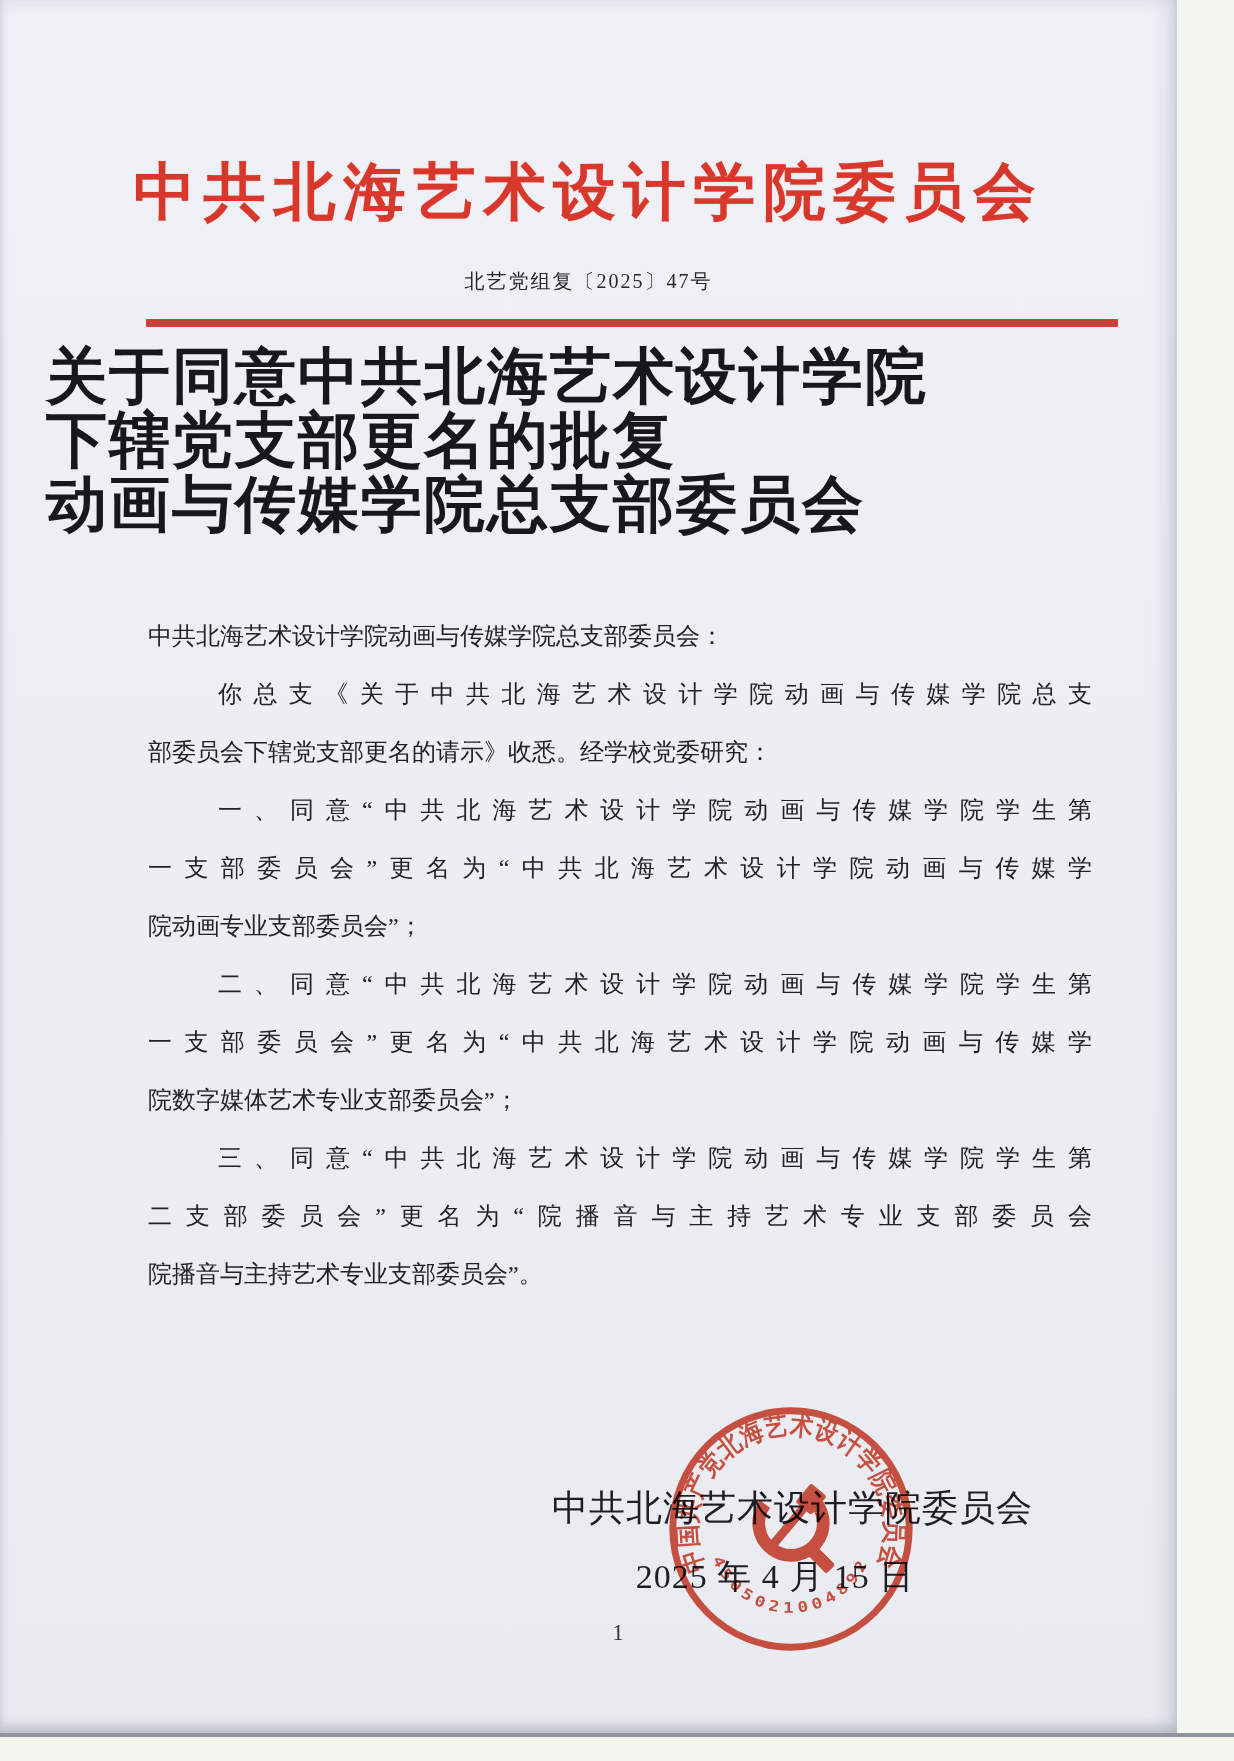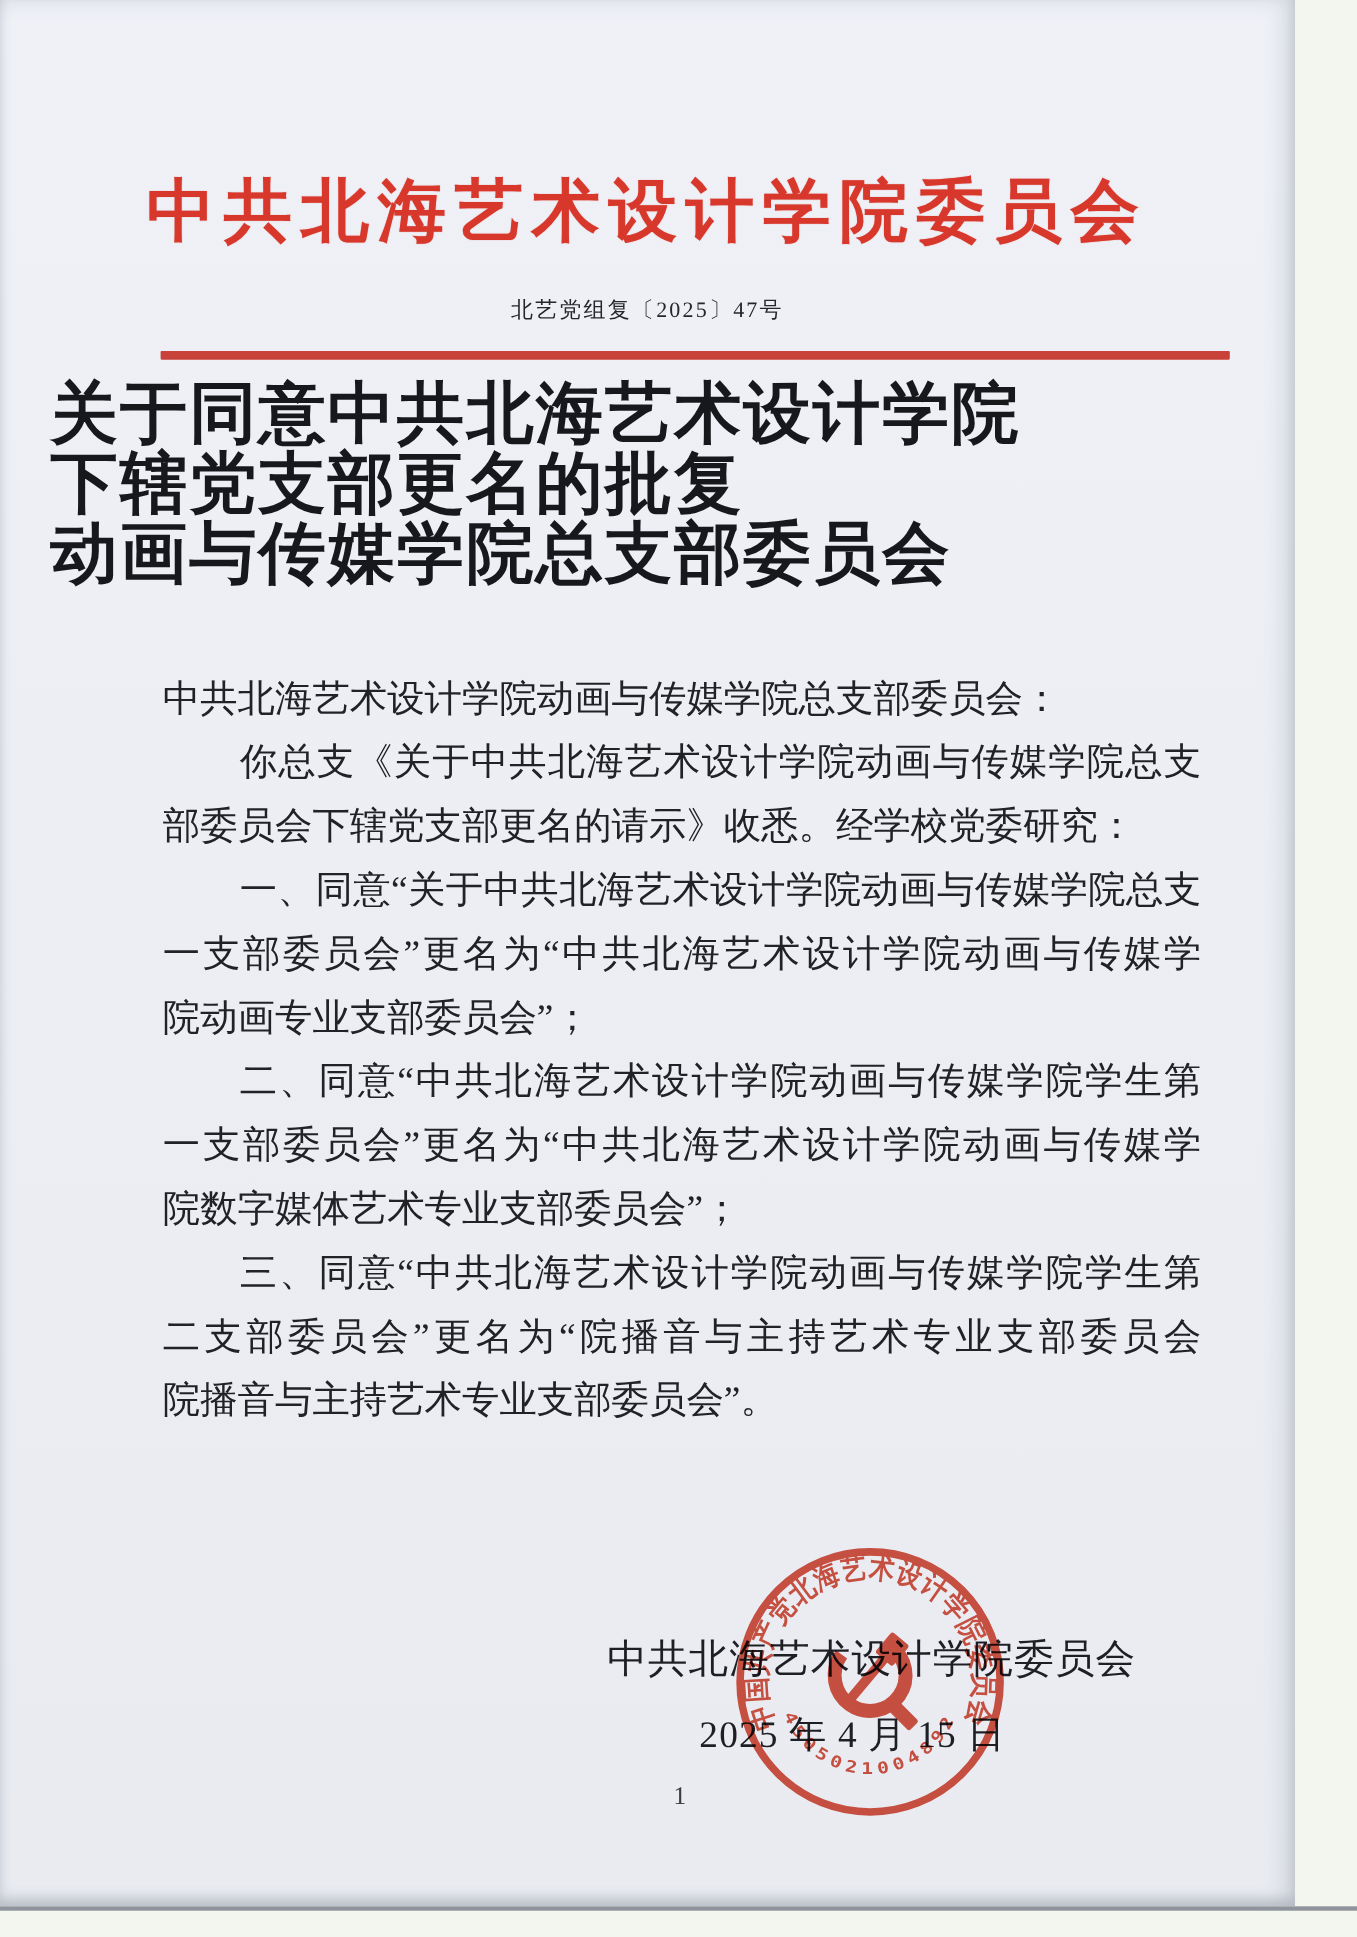--- a/index.html
+++ b/index.html
@@ -40,21 +40,21 @@
     background:var(--rule_red);border-radius:1px;
   }
   .doc-title{
     position:absolute;top:345px;left:0;width:100%;text-align:left;
     font-weight:bold;font-size:61px;line-height:64px;letter-spacing:2px;
     color:#17181c;
     margin-left:46px;
   }
   .doc-body{
     position:absolute;top:607px;left:148px;width:944px;
-    font-size:34px;line-height:58px;color:var(--ink);
+    font-size:24px;line-height:58px;color:var(--ink);
   }
   .doc-body .line{white-space:nowrap;}
   .doc-body .line.fill{
     white-space:normal;
     text-align:justify;text-align-last:justify;
   }
   .doc-body .line.indent{padding-left:70px;}
   .signature{
     position:absolute;top:1484px;left:552px;width:446px;text-align:center;
     color:#1e1f24;
@@ -89,21 +89,21 @@
     <div>关于同意中共北海艺术设计学院</div>
     <div>下辖党支部更名的批复</div>
     <div>动画与传媒学院总支部委员会</div>
   </div>
 
   <div class="doc-body">
 
   <div class="line">中共北海艺术设计学院动画与传媒学院总支部委员会：</div>
       <div class="line indent fill">你总支《关于中共北海艺术设计学院动画与传媒学院总支</div>
       <div class="line">部委员会下辖党支部更名的请示》收悉。经学校党委研究：</div>
-      <div class="line indent fill">一、同意“关于中共北海艺术设计学院动画与传媒学院总支</div>
+      <div class="line indent fill">一、同意“中共北海艺术设计学院动画与传媒学院学生第</div>
       <div class="line fill">一支部委员会”更名为“中共北海艺术设计学院动画与传媒学</div>
       <div class="line">院动画专业支部委员会”；</div>
       <div class="line indent fill">二、同意“中共北海艺术设计学院动画与传媒学院学生第</div>
       <div class="line fill">一支部委员会”更名为“中共北海艺术设计学院动画与传媒学</div>
       <div class="line">院数字媒体艺术专业支部委员会”；</div>
       <div class="line indent fill">三、同意“中共北海艺术设计学院动画与传媒学院学生第</div>
       <div class="line fill">二支部委员会”更名为“院播音与主持艺术专业支部委员会</div>
       <div class="line">院播音与主持艺术专业支部委员会”。</div>
     </div>
 

